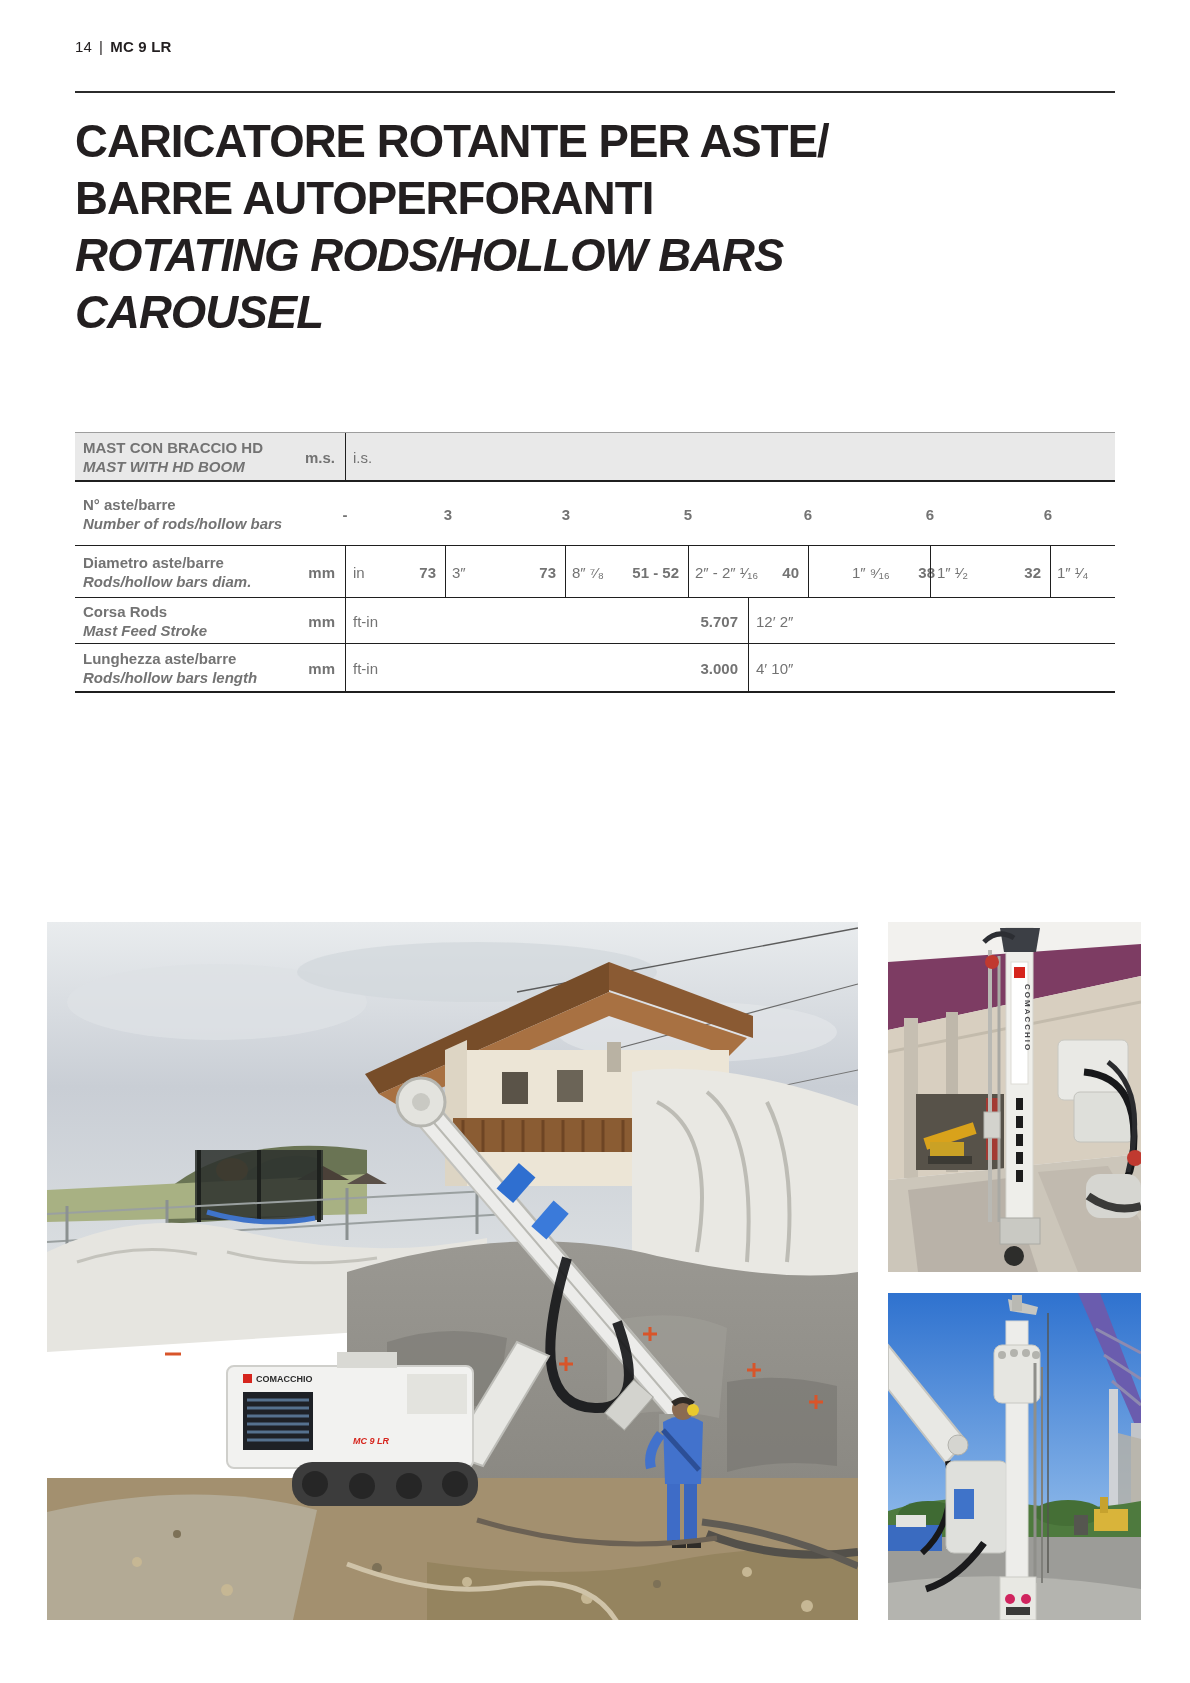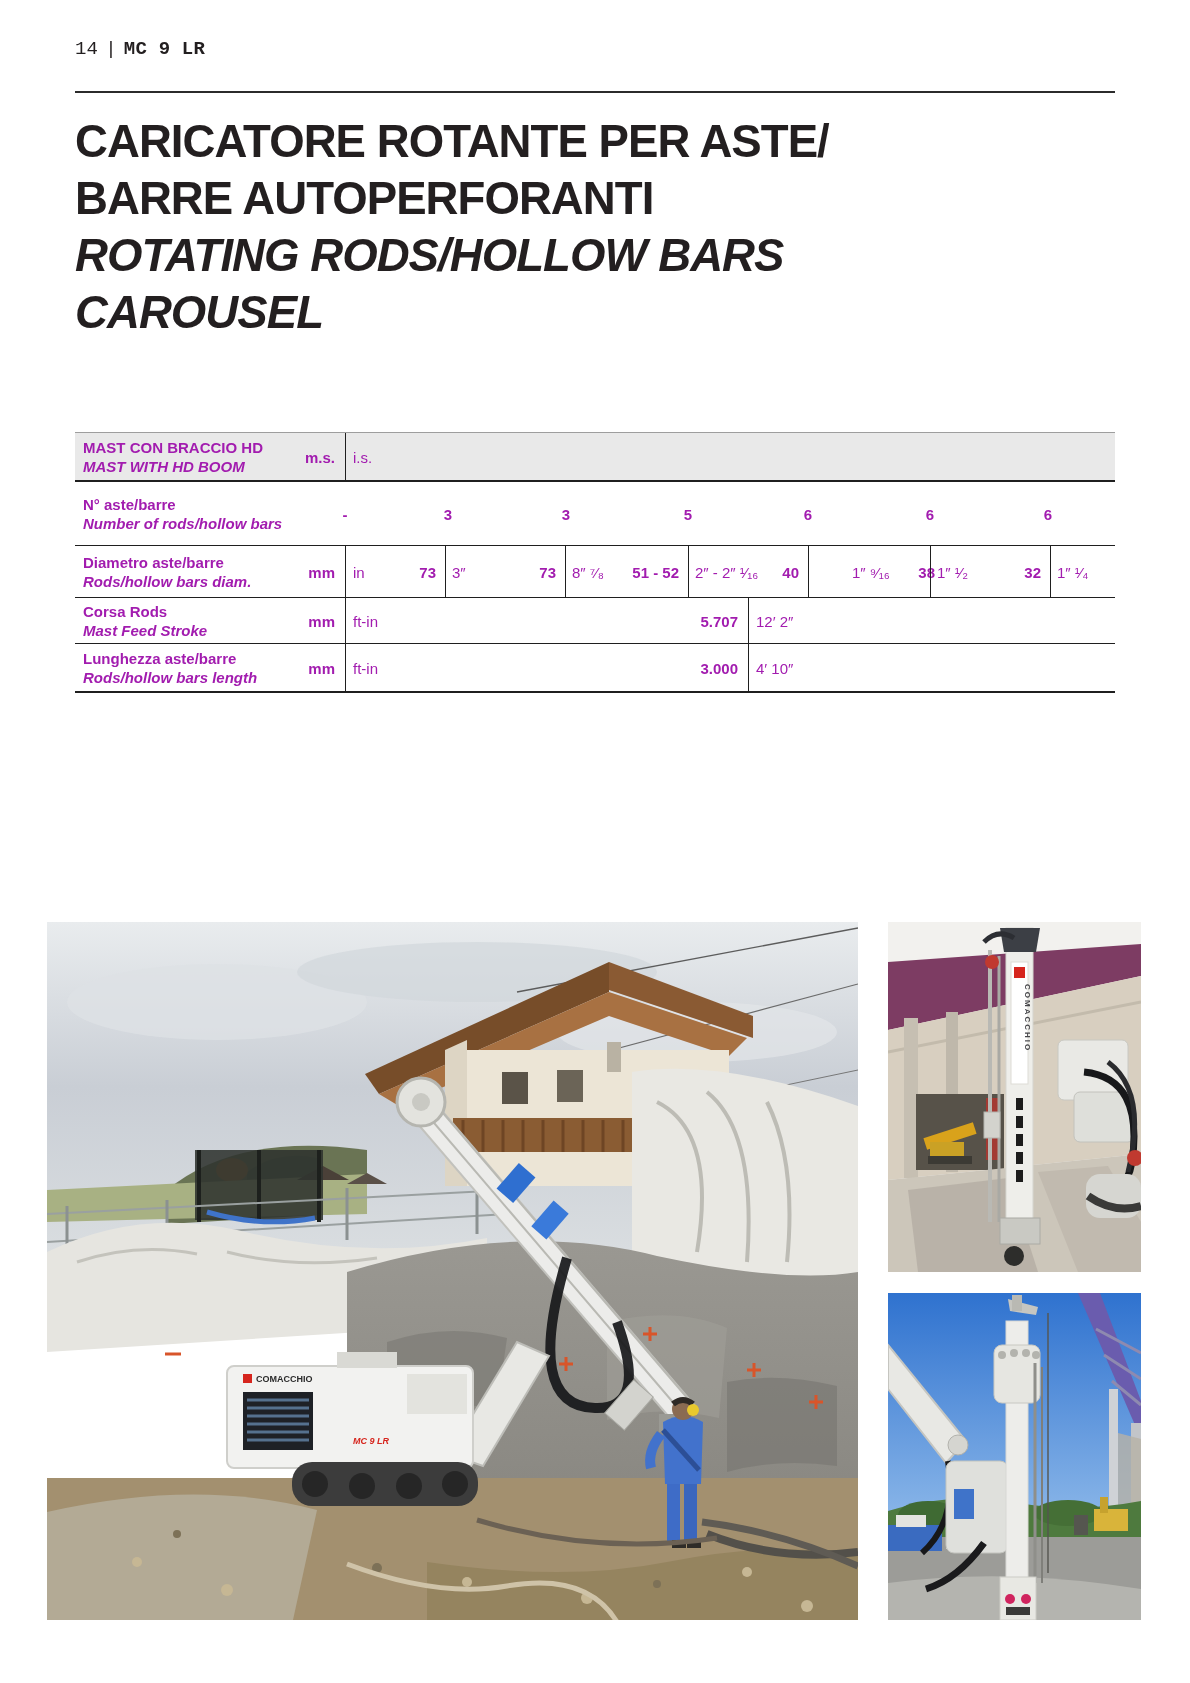--- a/index.html
+++ b/index.html
@@ -7,42 +7,42 @@
     position:relative;
     width:1190px;height:1683px;
     background:#ffffff;
     font-family:"Liberation Sans", sans-serif;
     color:#231f20;
     overflow:hidden;
   }
   
   .page-head{
     position:absolute;left:75px;top:38px;
-    font-size:19px;letter-spacing:.2px;font-family:Liberation Mono, monospace;
+    font-size:15px;letter-spacing:.2px;
   }
   .pg-num{font-weight:normal;}
   .pg-sep{margin:0 7px;color:#231f20;}
   .pg-model{font-weight:bold;}
   .head-rule{
     position:absolute;left:75px;top:91px;width:1040px;height:2px;
     background:#2b2b2b;
   }
   
   .title{
     position:absolute;left:75px;top:112px;margin:0;
     font-size:47px;line-height:57px;font-weight:bold;
     letter-spacing:-1px;
     transform:scaleX(.97);transform-origin:left top;
     white-space:nowrap;
   }
   .title .t-en{font-style:italic;}
   
   .spec-table{
     position:absolute;left:75px;top:432px;width:1040px;
-    font-size:15px;color:#a21caf;
+    font-size:15px;color:#737373;
   }
   .t-head{
     position:relative;height:50px;background:#e9e9e9;
     border-top:1px solid #9e9e9e;border-bottom:2px solid #1f1f1f;
     box-sizing:border-box;
   }
   .t-row{
     position:relative;border-bottom:1px solid #1f1f1f;box-sizing:border-box;
   }
   .t-row.last{border-bottom-width:2px;}

